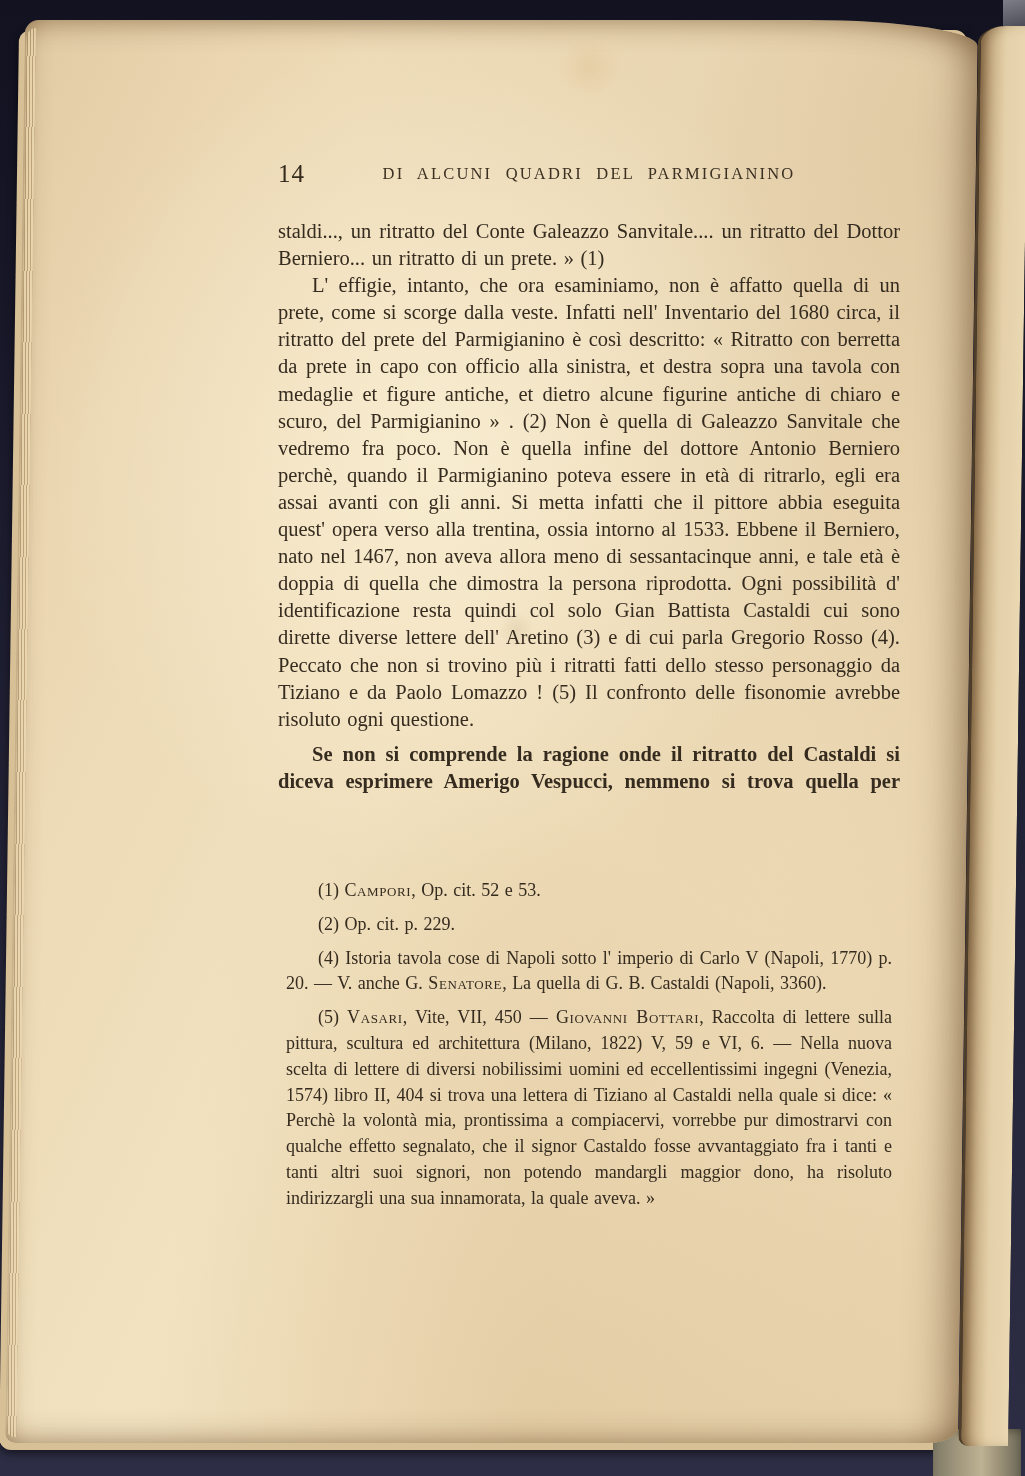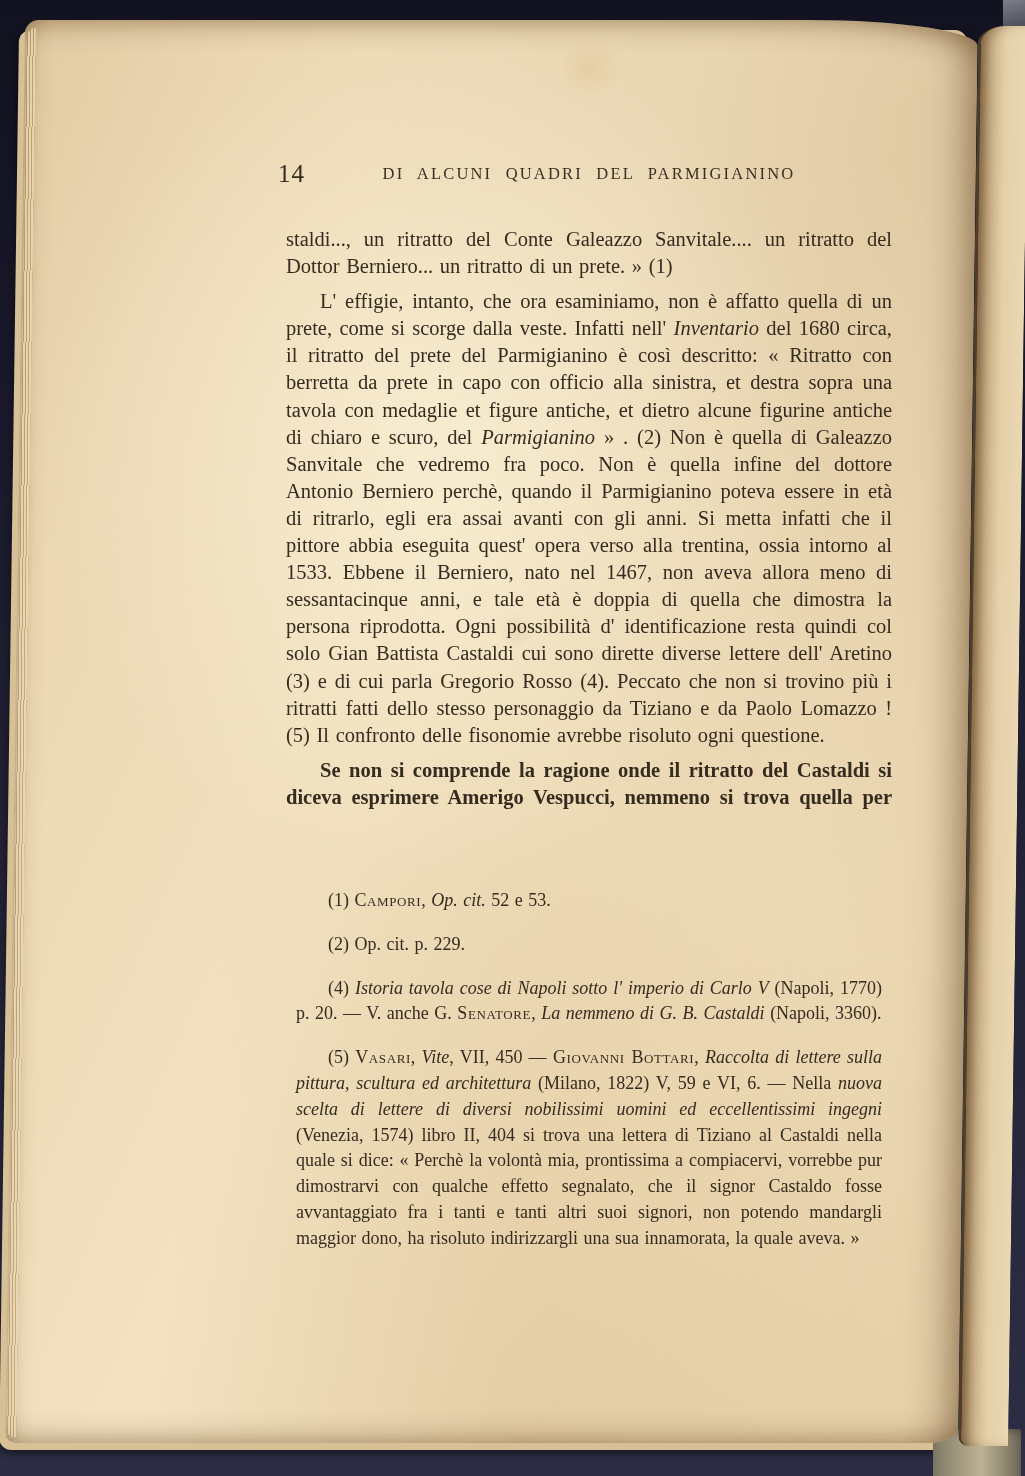--- a/index.html
+++ b/index.html
@@ -61,30 +61,30 @@
   .header{position:absolute;left:278px;top:160px;width:622px;height:28px;}
   .page-num{position:absolute;left:0;top:0;font-size:25px;letter-spacing:1px;}
   .running-title{
     position:absolute;left:0;right:0;top:4px;text-align:center;
     font-size:16.5px;letter-spacing:2.2px;word-spacing:7px;color:#3b3022;
   }
   .body-text{
     position:absolute;left:278px;top:218px;width:622px;
     font-size:20.5px;line-height:27.1px;text-align:justify;word-spacing:1.5px;
   }
-  .para{margin:8px;}
+  .para{margin:0;}
   .para.indent{text-indent:34px;}
   .para.gap{margin-top:8px;font-weight:bold;}
   .para.fill-last{text-align-last:justify;}
   .footnotes{
     position:absolute;left:278px;top:870px;width:622px;
     font-size:18px;line-height:25.8px;text-align:justify;word-spacing:1px;
   }
-  .fn{margin:18px;text-indent:32px;}
-  .it{font-style:italic;}
+  .fn{margin:8px;text-indent:32px;}
+  .it{}
   .sc{font-variant:small-caps;letter-spacing:.6px;}
 </style>
 </head>
 <body>
 
 <div class="under-page"></div>
 <div class="book-edge"></div>
 <div class="corner-patch"></div>
 <div class="book-page"></div>
 <div class="facing-page"></div>
@@ -95,16 +95,16 @@
     <span class="running-title">DI ALCUNI QUADRI DEL PARMIGIANINO</span>
   </div>
   <div class="body-text">
       <p class="para"><span class="">staldi..., un ritratto del Conte Galeazzo Sanvitale.... un ritratto del Dottor Berniero... un ritratto di un prete. » (1)</span></p>
       <p class="para indent"><span class="">L' effigie, intanto, che ora esaminiamo, non è affatto quella di un prete, come si scorge dalla veste. Infatti nell' </span><span class="it">Inventario</span><span class=""> del 1680 circa, il ritratto del prete del Parmigianino è così descritto: « Ritratto con berretta da prete in capo con officio alla sinistra, et destra sopra una tavola con medaglie et figure antiche, et dietro alcune figurine antiche di chiaro e scuro, del </span><span class="it">Parmigianino</span><span class=""> » . (2) Non è quella di Galeazzo Sanvitale che vedremo fra poco. Non è quella infine del dottore Antonio Berniero perchè, quando il Parmigianino poteva essere in età di ritrarlo, egli era assai avanti con gli anni. Si metta infatti che il pittore abbia eseguita quest' opera verso alla trentina, ossia intorno al 1533. Ebbene il Berniero, nato nel 1467, non aveva allora meno di sessantacinque anni, e tale età è doppia di quella che dimostra la persona riprodotta. Ogni possibilità d' identificazione resta quindi col solo Gian Battista Castaldi cui sono dirette diverse lettere dell' Aretino (3) e di cui parla Gregorio Rosso (4). Peccato che non si trovino più i ritratti fatti dello stesso personaggio da Tiziano e da Paolo Lomazzo ! (5) Il confronto delle fisonomie avrebbe risoluto ogni questione.</span></p>
       <p class="para indent gap fill-last"><span class="">Se non si comprende la ragione onde il ritratto del Castaldi si diceva esprimere Amerigo Vespucci, nemmeno si trova quella per</span></p>
     </div>
   <div class="footnotes">
       <p class="fn"><span class="">(1) </span><span class="sc">Campori</span><span class="">, </span><span class="it">Op. cit.</span><span class=""> 52 e 53.</span></p>
       <p class="fn"><span class="">(2) Op. cit. p. 229.</span></p>
-      <p class="fn"><span class="">(4) </span><span class="it">Istoria tavola cose di Napoli sotto l' imperio di Carlo V</span><span class=""> (Napoli, 1770) p. 20. — V. anche G. </span><span class="sc">Senatore</span><span class="">, </span><span class="it">La nemmeno di G. B. Castaldi</span><span class=""> (Napoli, 3360).</span></p>
+      <p class="fn"><span class="">(4) </span><span class="it">Istoria tavola cose di Napoli sotto l' imperio di Carlo V</span><span class=""> (Napoli, 1770) p. 20. — V. anche G. </span><span class="sc">Senatore</span><span class="">, </span><span class="it">La quella di G. B. Castaldi</span><span class=""> (Napoli, 3360).</span></p>
       <p class="fn"><span class="">(5) </span><span class="sc">Vasari</span><span class="">, </span><span class="it">Vite</span><span class="">, VII, 450 — </span><span class="sc">Giovanni Bottari</span><span class="">, </span><span class="it">Raccolta di lettere sulla pittura, scultura ed architettura</span><span class=""> (Milano, 1822) V, 59 e VI, 6. — Nella </span><span class="it">nuova scelta di lettere di diversi nobilissimi uomini ed eccellentissimi ingegni</span><span class=""> (Venezia, 1574) libro II, 404 si trova una lettera di Tiziano al Castaldi nella quale si dice: « Perchè la volontà mia, prontissima a compiacervi, vorrebbe pur dimostrarvi con qualche effetto segnalato, che il signor Castaldo fosse avvantaggiato fra i tanti e tanti altri suoi signori, non potendo mandargli maggior dono, ha risoluto indirizzargli una sua innamorata, la quale aveva. »</span></p>
     </div>
 </div>
 
 </body></html>

